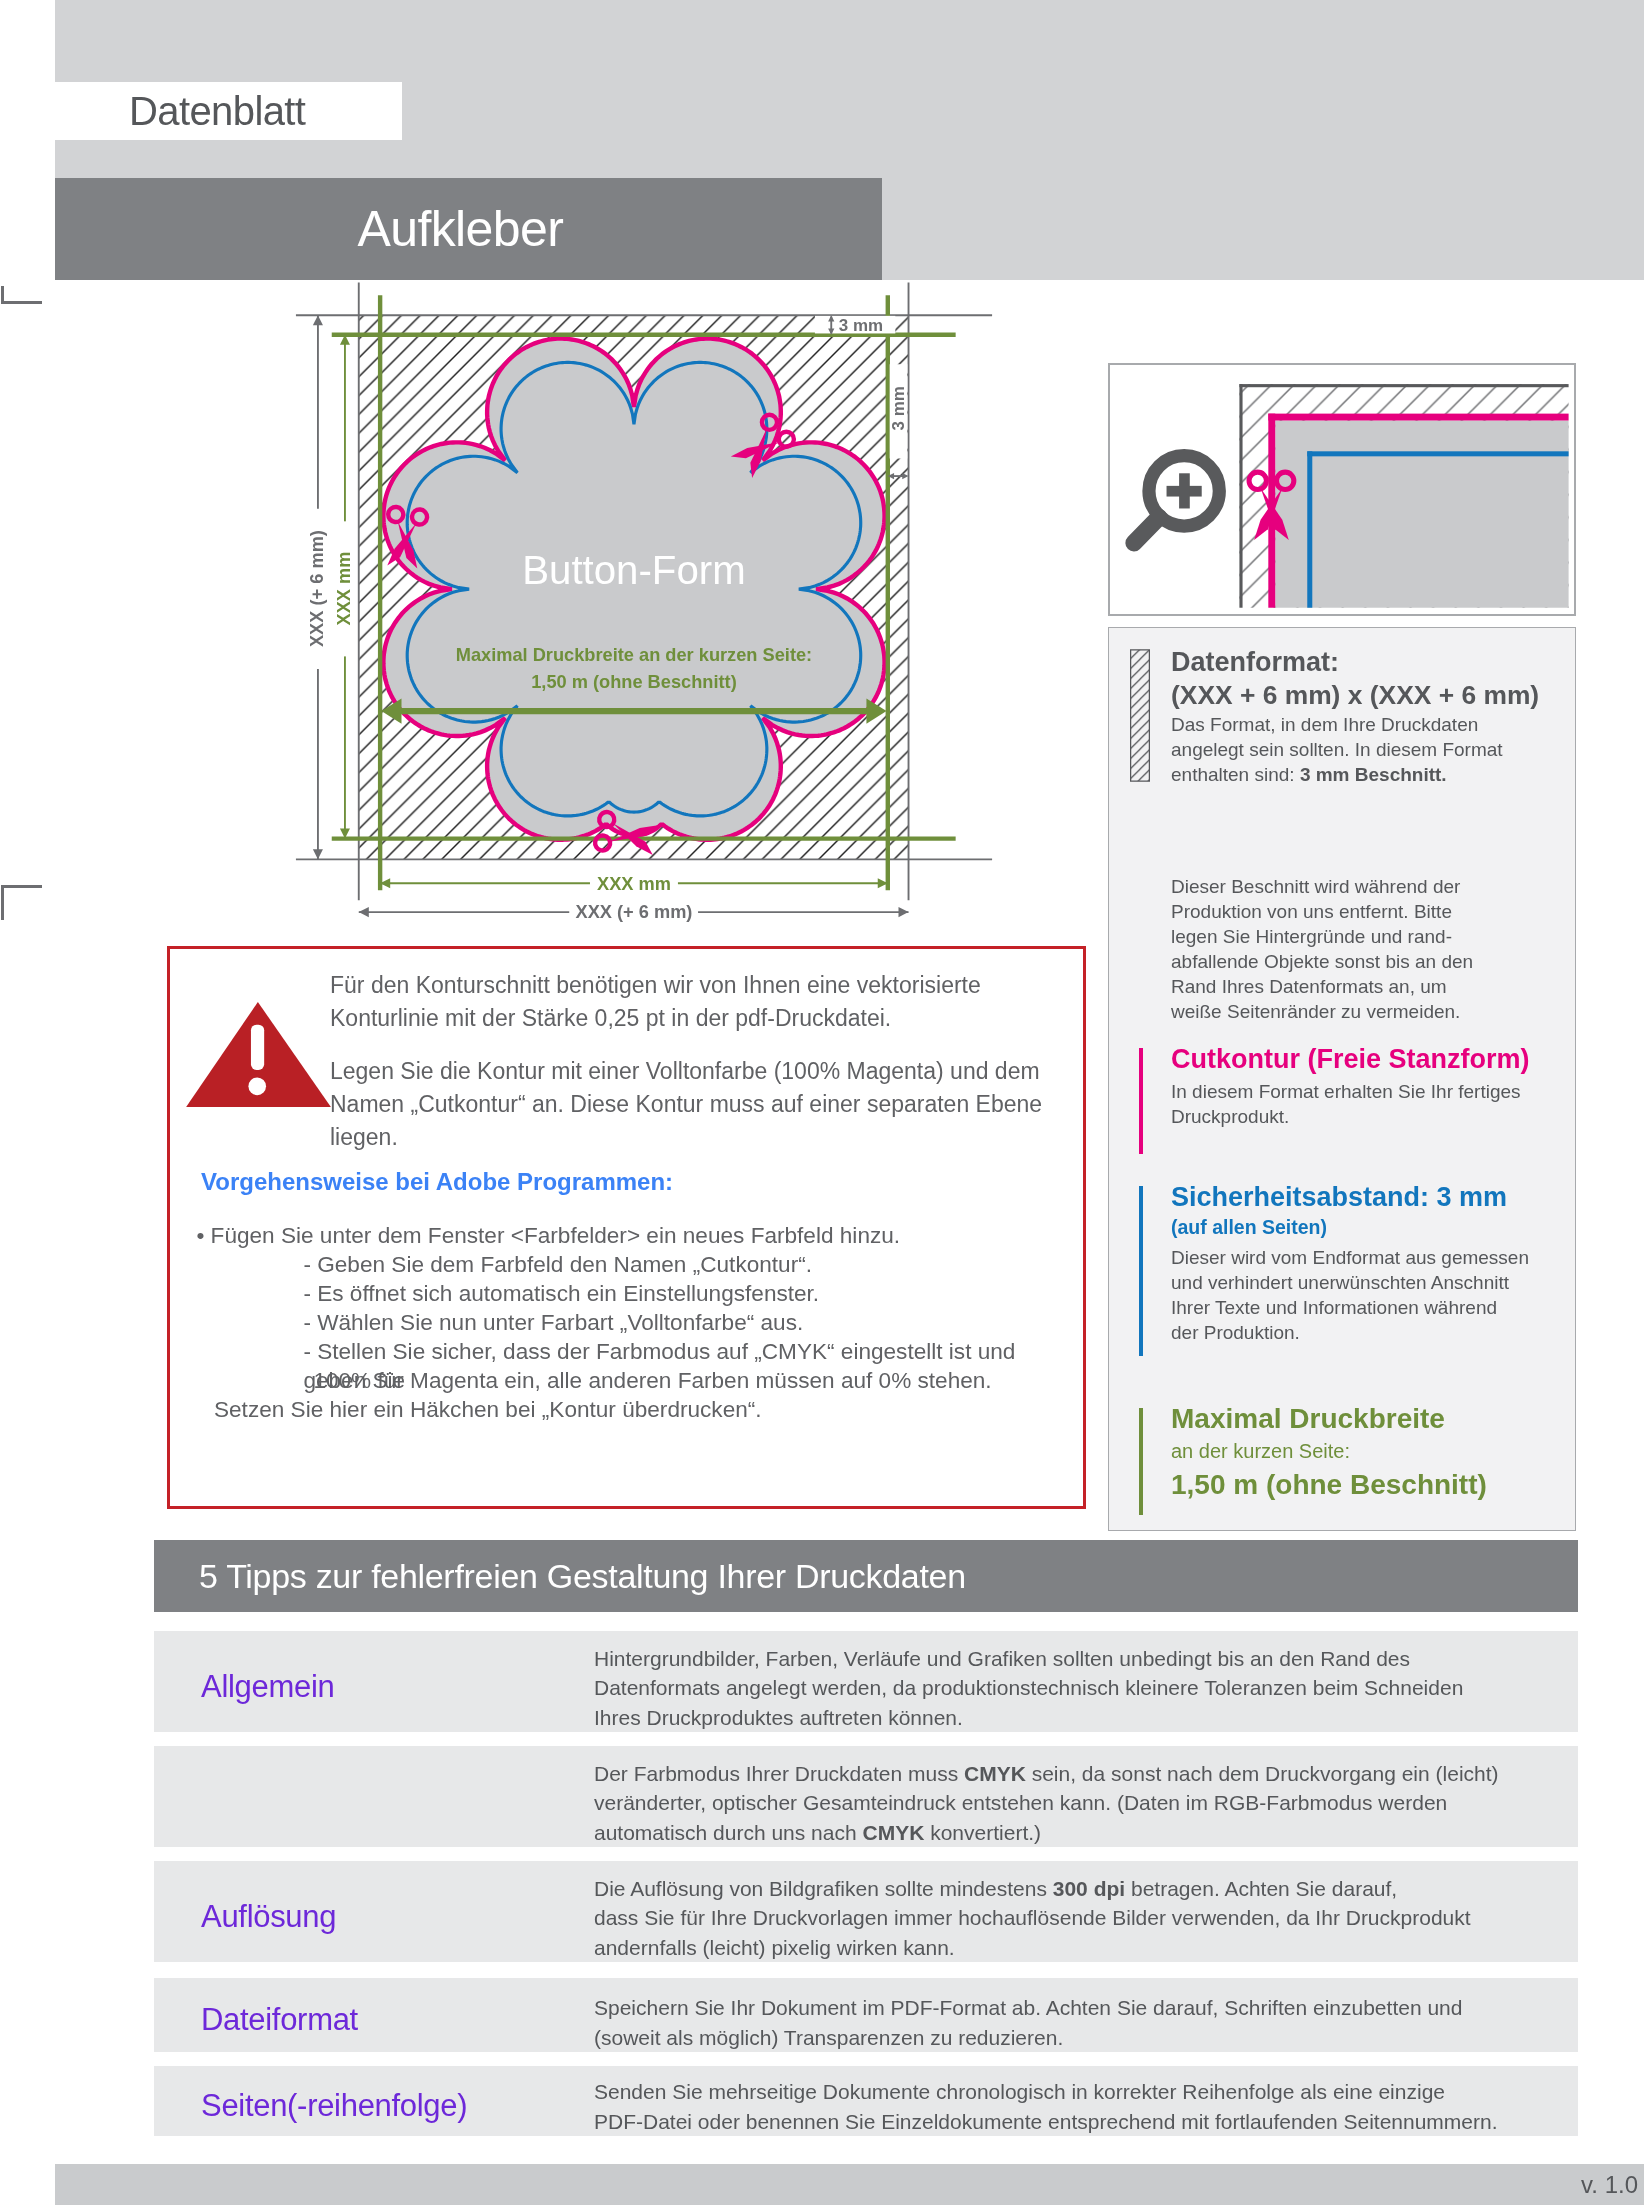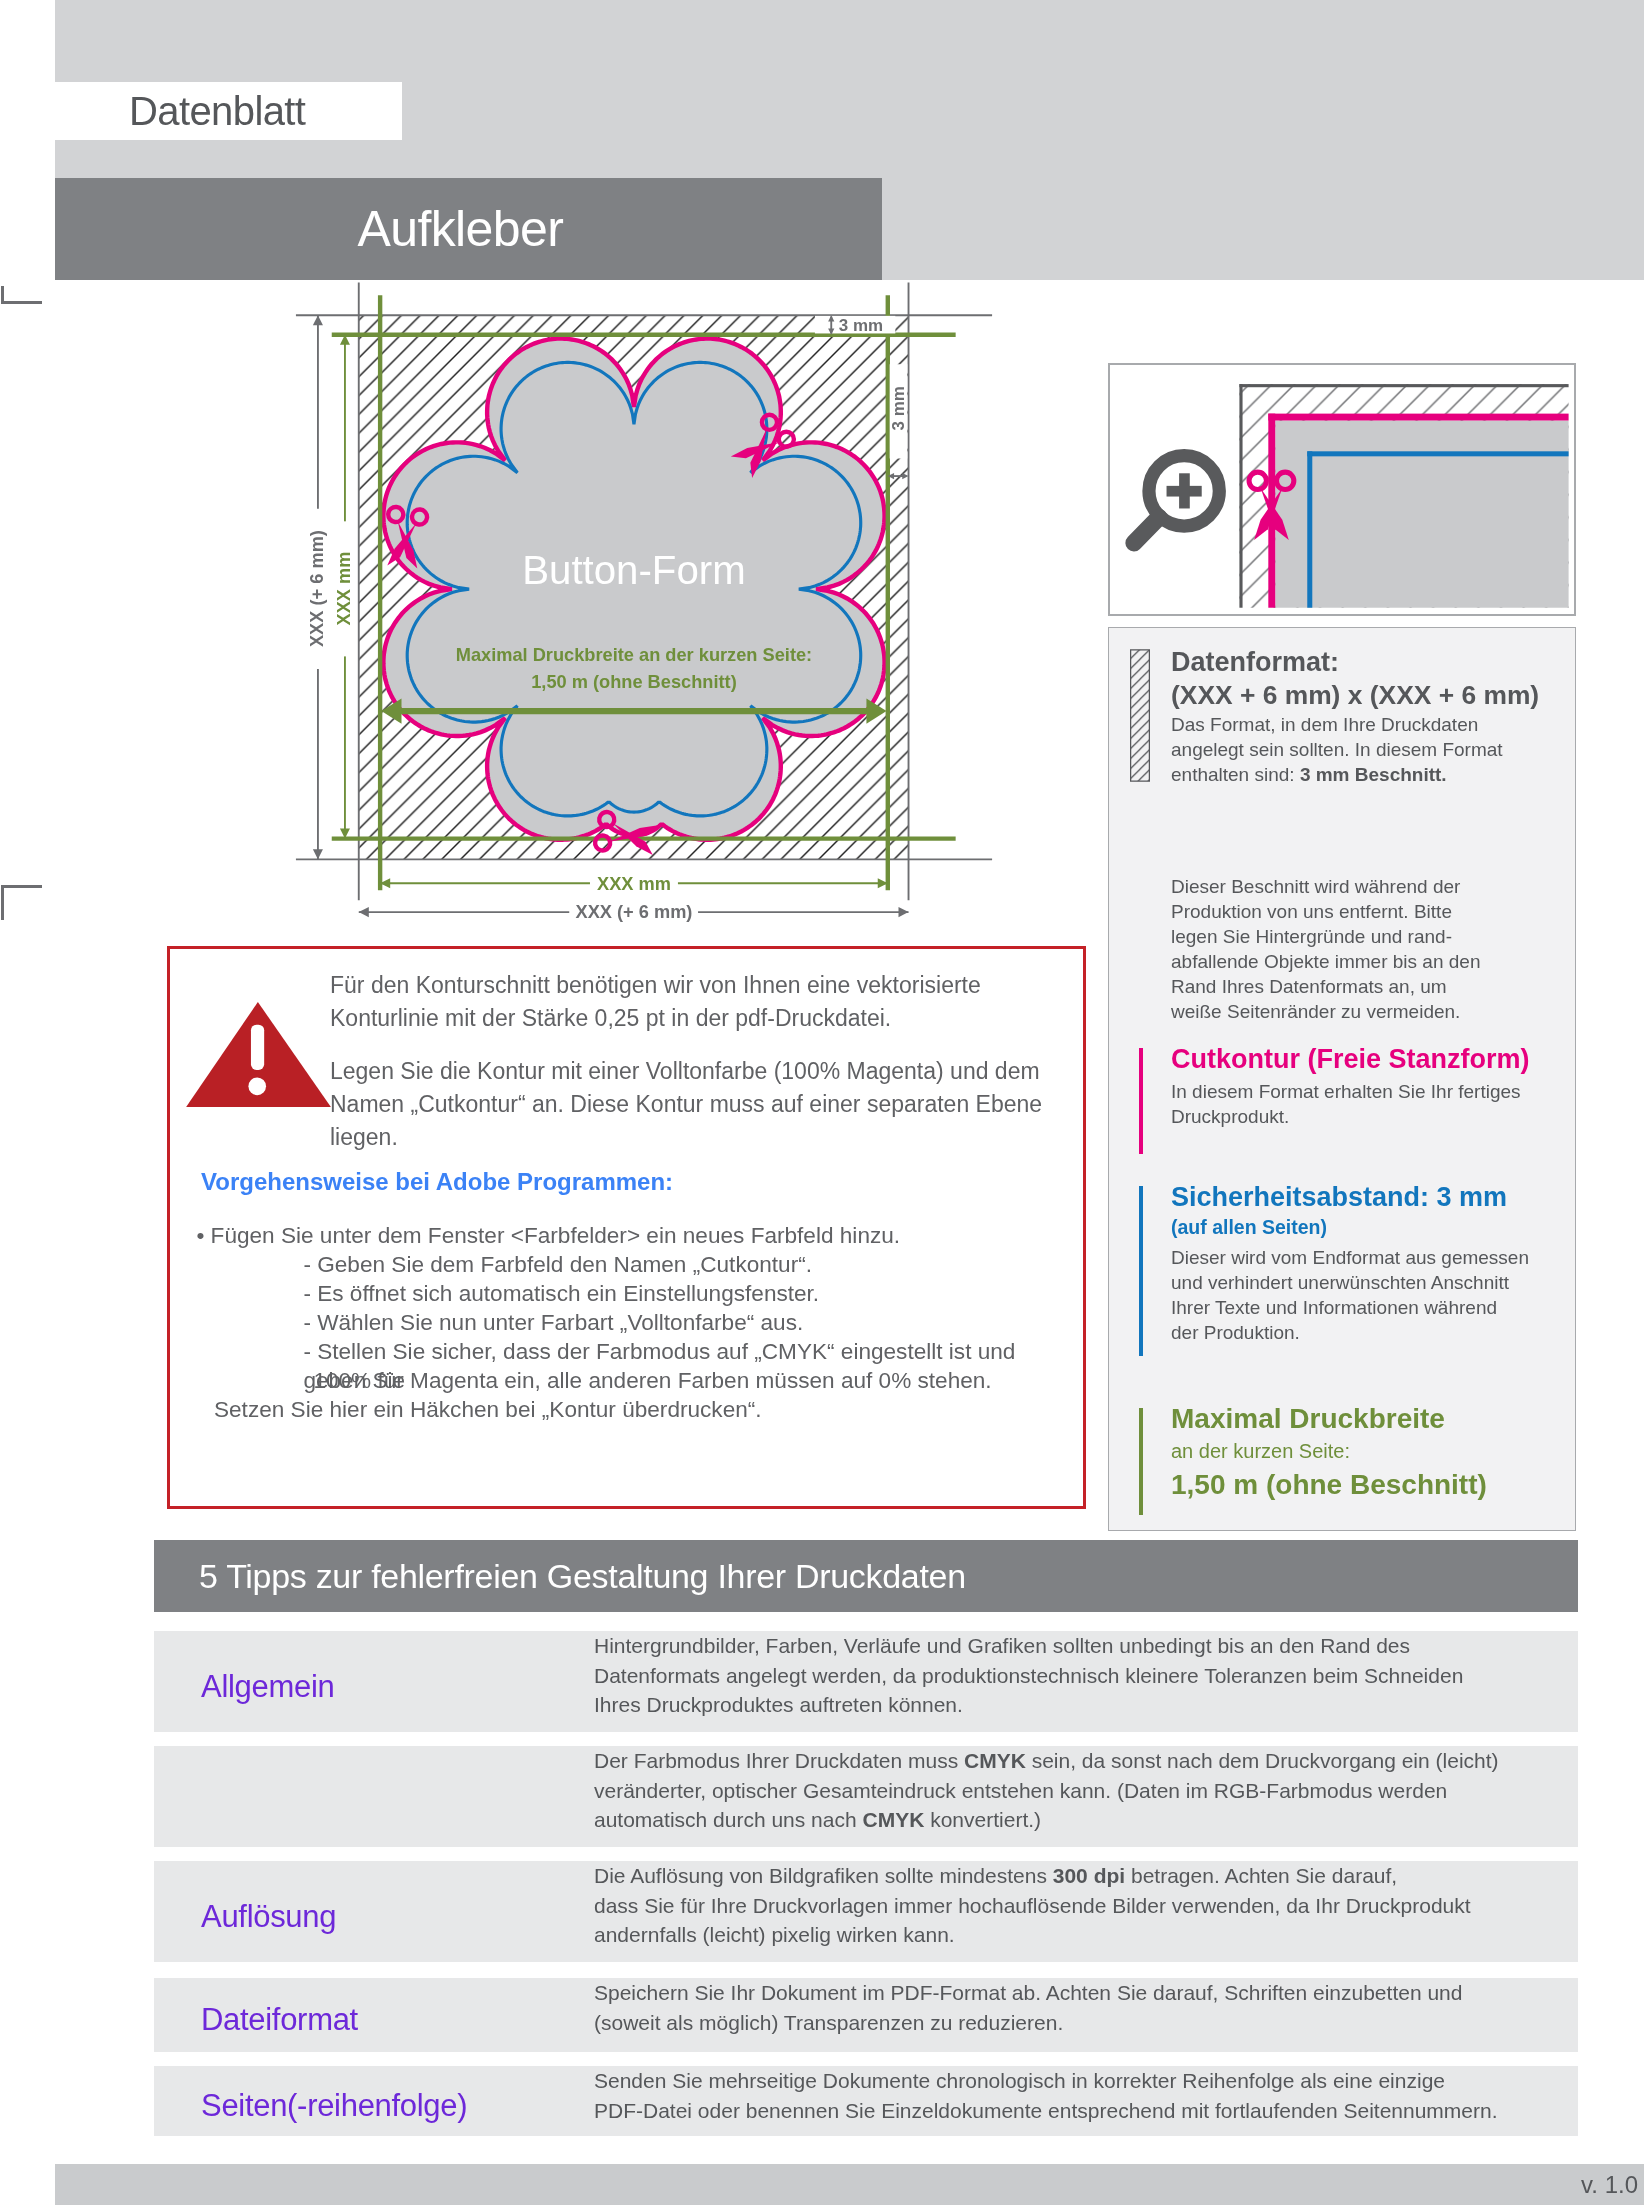--- a/index.html
+++ b/index.html
@@ -44,21 +44,21 @@
   .warn-line{font-size:22.6px;line-height:29px;color:#606164;height:29px;}
   .ind1{padding-left:107px;} .ind2{padding-left:117px;} .ind3{padding-left:17.6px;}
 
   
   .tips-banner{left:154px;top:1540px;width:1424px;height:72px;background:#7f8184;
     display:flex;align-items:center;padding-left:45px;box-sizing:border-box;}
   .tips-banner span{color:#fff;font-size:34px;letter-spacing:-0.3px;}
   .tip-row{left:154px;width:1424px;background:#e7e8e9;}
   .tip-label{position:absolute;left:47px;top:5px;height:100%;display:flex;align-items:center;
     font-size:31px;color:#6d28d9;letter-spacing:-0.3px;}
-  .tip-text{position:absolute;left:440px;top:0;height:100%;width:968px;display:flex;align-items:flex-start;
+  .tip-text{position:absolute;left:440px;top:0;height:100%;width:968px;display:flex;align-items:flex-end;
     font-size:21px;line-height:29.5px;color:#55575a;white-space:pre-line;}
 
   .footer{left:55px;top:2164px;width:1589px;height:41px;background:#c9cbcd;
     display:flex;align-items:center;justify-content:flex-end;padding-right:6px;box-sizing:border-box;}
   .footer span{font-size:24px;color:#55575a;}
 </style>
 </head>
 <body>
 
 <div class="abs top-band"></div>
@@ -216,21 +216,21 @@
     <div class="ip-h">Datenformat:</div>
     <div class="ip-h" style="font-size:26.4px;">(XXX + 6 mm) x (XXX + 6 mm)</div>
     <div class="ip-body pre"><span>Das Format, in dem Ihre Druckdaten
 angelegt sein sollten. In diesem Format
 enthalten sind: </span><span class="seg-b">3 mm Beschnitt.</span></div>
   </div>
 
   <div class="abs ip-body pre" style="left:62px;top:246px;width:393px;">Dieser Beschnitt wird während der
 Produktion von uns entfernt. Bitte
 legen Sie Hintergründe und rand-
-abfallende Objekte immer bis an den
+abfallende Objekte sonst bis an den
 Rand Ihres Datenformats an, um
 weiße Seitenränder zu vermeiden.</div>
 
   <div class="abs bar bg-mag" style="left:30px;top:420px;height:106px;"></div>
   <div class="abs ip-h c-mag" style="left:62px;top:415px;">Cutkontur (Freie Stanzform)</div>
   <div class="abs ip-body pre" style="left:62px;top:451px;width:396px;">In diesem Format erhalten Sie Ihr fertiges
 Druckprodukt.</div>
 
   <div class="abs bar bg-blu" style="left:30px;top:558px;height:170px;"></div>
   <div class="abs ip-h c-blu" style="left:62px;top:553px;">Sicherheitsabstand: 3 mm</div>

